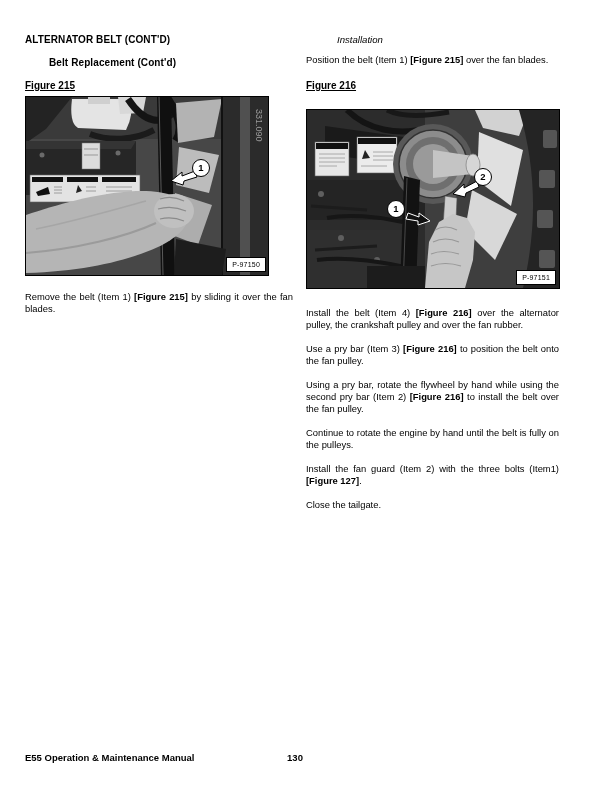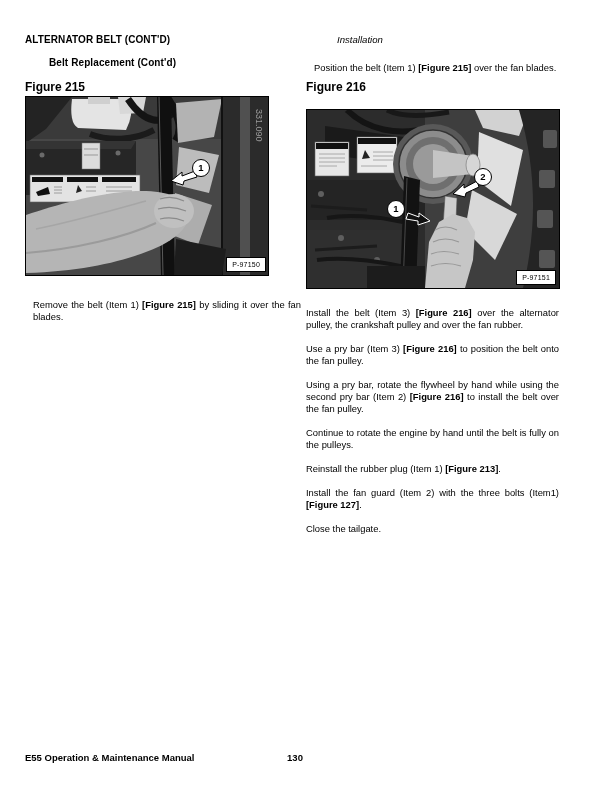--- a/index.html
+++ b/index.html
@@ -2,23 +2,23 @@
 <html><head>
 <meta charset="utf-8">
 <style>
   html,body { margin:0; padding:0; background:#ffffff; }
   .page {
     position:relative; width:612px; height:792px; background:#fff;
     font-family:"Liberation Sans", sans-serif; color:#000; overflow:hidden;
   }
   .abs { position:absolute; }
   .h-bold { font-weight:bold; font-size:10px; line-height:11px; letter-spacing:0.1px; }
-  .fig-label { font-weight:bold; font-size:12px; }
+  .fig-label { font-weight:bold; font-size:10px;text-decoration:underline; }
   .italic-head { font-style:italic; font-size:9.6px; }
-  .body-text { font-size:9.4px; line-height:12px; text-align:justify; margin:8px; }
+  .body-text { font-size:9.4px; line-height:12px; text-align:justify; margin:0; }
   .body-text b { font-weight:bold; }
   .col-right-paras p { margin:0 0 12px 0; }
   .photo-frame { border:1px solid #000; background:#454545; }
   .photo-frame svg { display:block; }
   .callout {
     position:absolute; width:16px; height:16px; border:1.7px solid #000; border-radius:50%;
     background:#fff; font-weight:bold; font-size:9.5px; line-height:16px; text-align:center;
     z-index:6;
   }
   .photo-id {
@@ -187,25 +187,24 @@
 
       <path d="M146 84 L157 74 L157 78 L170 71 L172 77 L159 83 L158 87 Z" fill="#ffffff" stroke="#000" stroke-width="1"></path>
       <path d="M123 111 L112 103 L112 107 L101 103 L99 109 L111 111 L111 115 Z" fill="#111" stroke="#fff" stroke-width="1"></path>
     </svg>
     <div class="callout" style="left:167px; top:58px;">2</div>
     <div class="callout" style="left:80px; top:90px;">1</div>
     <div class="photo-id" style="right:3px; bottom:3px;">P-97151</div>
   </div>
 
   <div class="abs col-right-paras" style="left:306px; top:307px; width:253px;">
-    <p class="body-text"><span>Install the belt (Item 3) </span><b>[Figure 216]</b><span> over the alternator pulley, the crankshaft pulley and over the fan rubber.</span></p>
+    <p class="body-text"><span>Install the belt (Item 4) </span><b>[Figure 216]</b><span> over the alternator pulley, the crankshaft pulley and over the fan rubber.</span></p>
     <p class="body-text"><span>Use a pry bar (Item 3) </span><b>[Figure 216]</b><span> to position the belt onto the fan pulley.</span></p>
     <p class="body-text"><span>Using a pry bar, rotate the flywheel by hand while using the second pry bar (Item 2) </span><b>[Figure 216]</b><span> to install the belt over the fan pulley.</span></p>
     <p class="body-text"><span>Continue to rotate the engine by hand until the belt is fully on the pulleys.</span></p>
-    <p class="body-text"><span>Reinstall the rubber plug (Item 1) </span><b>[Figure 213]</b><span>.</span></p>
     <p class="body-text"><span>Install the fan guard (Item 2) with the three bolts (Item1) </span><b>[Figure 127]</b><span>.</span></p>
     <p class="body-text"><span>Close the tailgate.</span></p>
   </div>
 
   <div class="abs footer-text" style="left:25px; top:752px; width:540px; text-align:center;">130</div>
   <div class="abs footer-text" style="left:25px; top:752px; width:560px; text-align:left;">E55 Operation &amp; Maintenance Manual</div>
 
 </div>
 
 </body></html>

